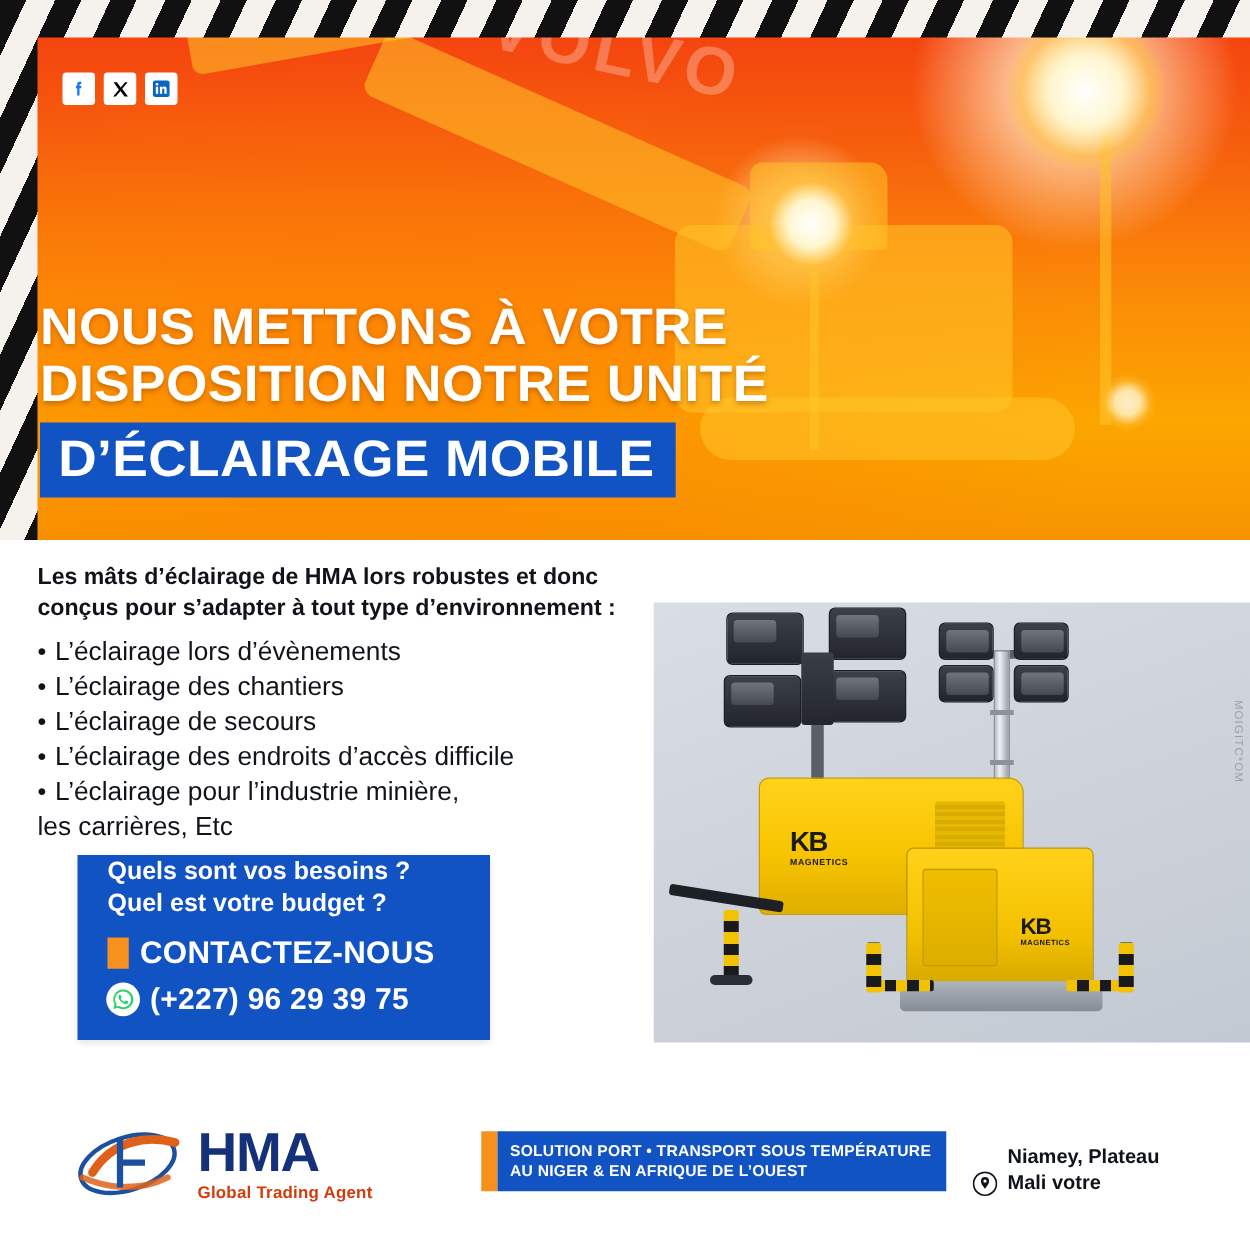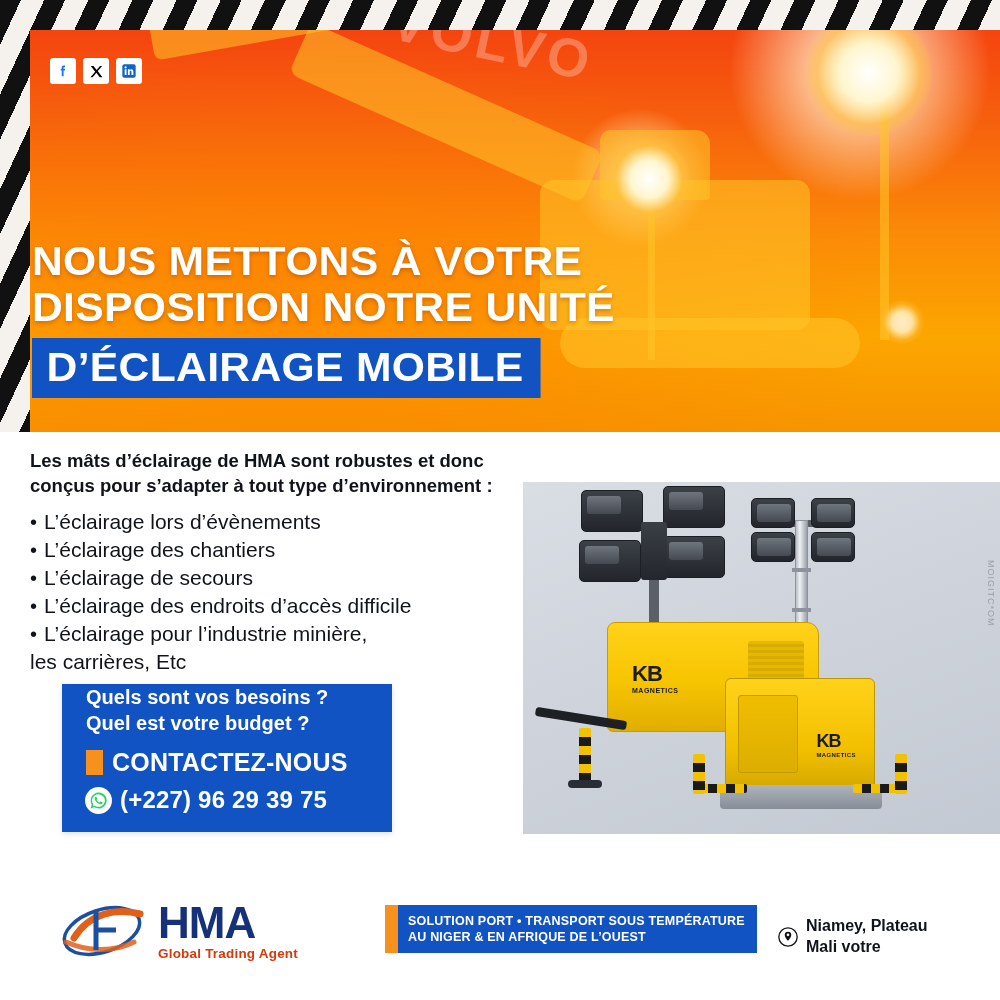--- a/index.html
+++ b/index.html
@@ -233,21 +233,21 @@
     background: #f6911e;
     flex: 0 0 auto;
   }
   .cta .contact-label {
     font-size: 25px;
     font-weight: 700;
     letter-spacing: 0.2px;
   }
   .cta .phone-row {
     display: flex;
-    align-items: center;
+    align-items: flex-start;
     gap: 8px;
     padding-left: 23px;
     margin-top: 9px;
   }
   .wa {
     width: 27px; height: 27px;
     background: #ffffff;
     border-radius: 50%;
     display: flex;
     align-items: center;
@@ -465,21 +465,21 @@
     font-size: 12.5px;
     font-weight: 700;
     line-height: 16px;
     letter-spacing: 0.2px;
     font-family: "Liberation Sans Narrow", "Liberation Sans", sans-serif;
   }
   .address {
     position: absolute;
     left: 778px; top: 915px;
     display: flex;
-    align-items: center;
+    align-items: flex-end;
     gap: 8px;
     color: #10141a;
     font-size: 16px;
     line-height: 21px;
     font-weight: 700;
     font-family: "Liberation Sans Narrow", "Liberation Sans", sans-serif;
   }
   .pin {
     width: 20px; height: 20px;
     flex: 0 0 auto;
@@ -529,21 +529,21 @@
     </a>
   </div>
 
   <div class="headline">
     <div class="line">NOUS METTONS À VOTRE</div>
     <div class="line">DISPOSITION NOTRE UNITÉ</div>
     <div class="hl-box">D’ÉCLAIRAGE MOBILE</div>
   </div>
 
   <div class="intro">
-    <div>Les mâts d’éclairage de HMA sont robustes et donc</div>
+    <div>Les mâts d’éclairage de HMA lors robustes et donc</div>
     <div>conçus pour s’adapter à tout type d’environnement :</div>
   </div>
 
   <div class="bullets">
     <div class="b">
       <span class="dot">•</span>
       <span>L’éclairage lors d’évènements</span>
     </div>
     <div class="b">
       <span class="dot">•</span>

